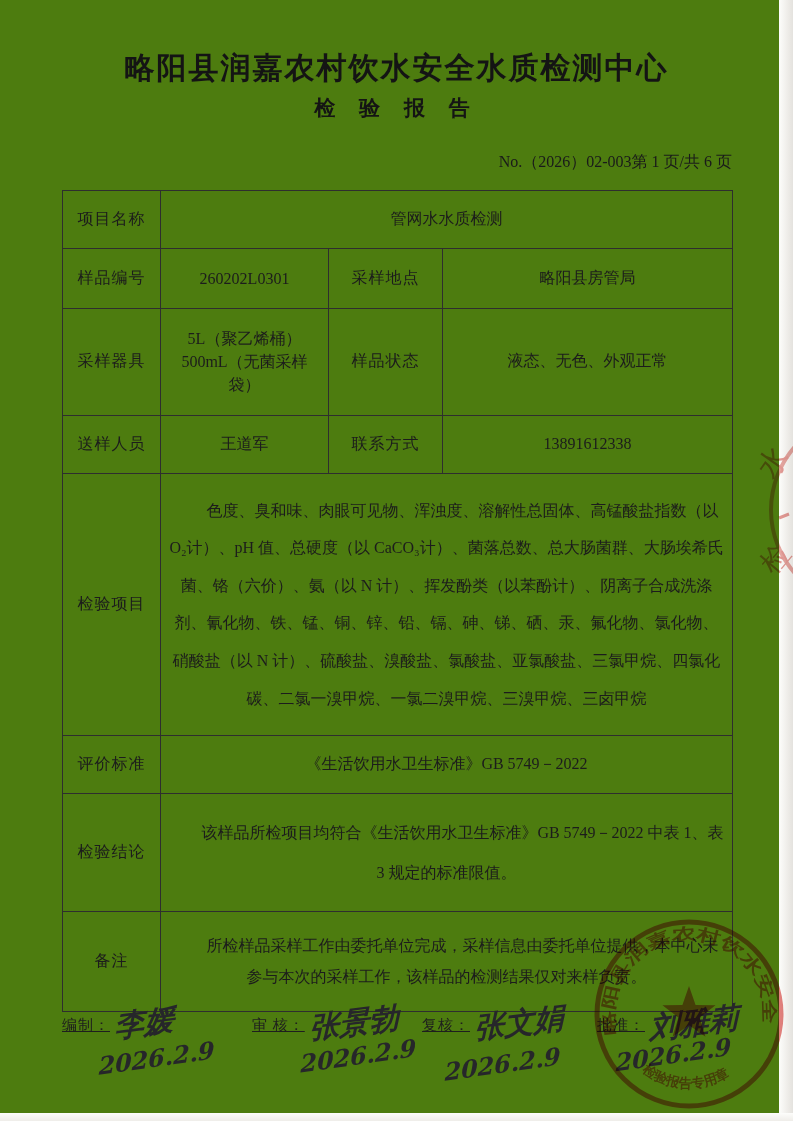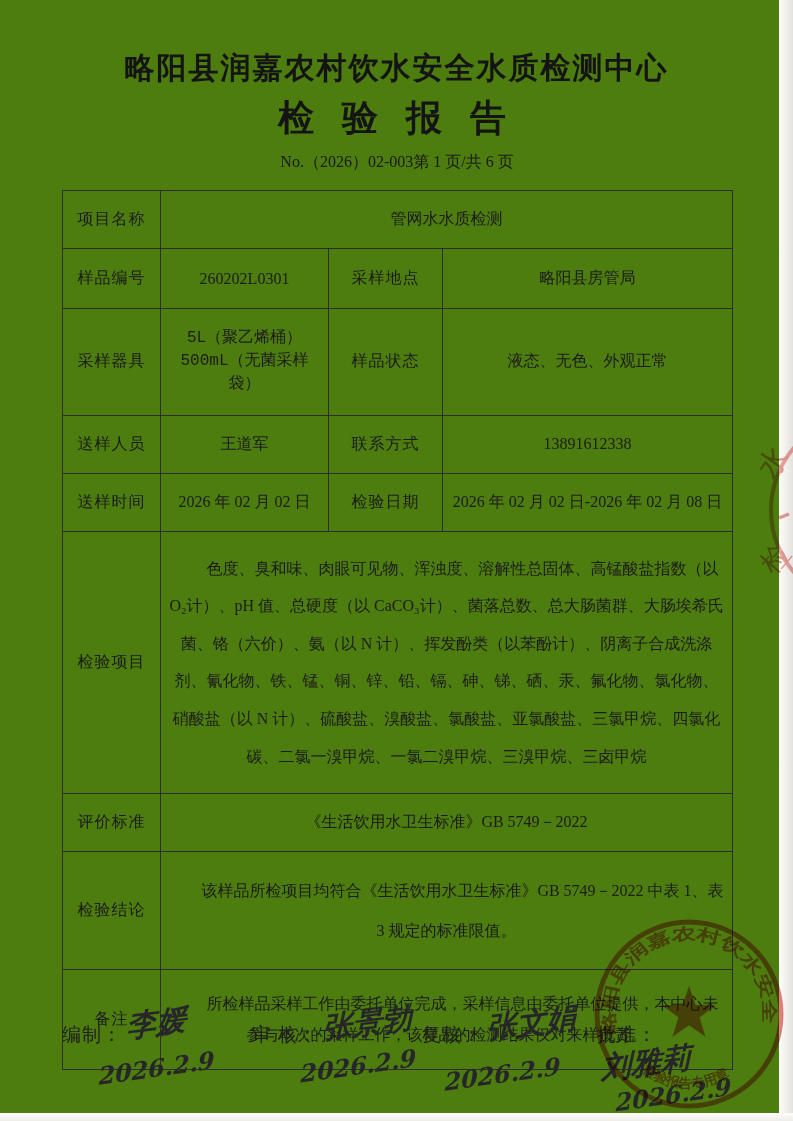--- a/index.html
+++ b/index.html
@@ -25,55 +25,55 @@
     position:absolute;top:48px;left:0;width:100%;
     text-align:center;
     font-family:"Liberation Sans", sans-serif;
     font-weight:bold;font-size:30px;letter-spacing:2px;
     color:#141414;
   }
   .subtitle{
     position:absolute;top:94px;left:0;width:100%;
     text-align:center;
     font-family:"Liberation Sans", sans-serif;
-    font-weight:bold;font-size:36px;letter-spacing:9px;
+    font-weight:bold;font-size:21px;letter-spacing:9px;
     color:#141414;
   }
   .no-line{
     position:absolute;top:152px;left:62px;width:670px;
-    display:flex;justify-content:center;
+    display:flex;justify-content:flex-end;
     font-size:16px;color:#1a1a1a;
   }
   table.report{
     position:absolute;top:190px;left:62px;
     width:670px;border-collapse:collapse;table-layout:fixed;
   }
   table.report td{
     border:1.3px solid #2e2e2e;
     text-align:center;vertical-align:middle;
     font-size:16px;padding:18px 6px;
     color:#1c1c1c;
   }
   td.lbl{letter-spacing:1px;}
   td.small-val{font-size:15px;padding:2px 2px;}
-  .two-line div{line-height:1.45;font-family:Liberation Mono, monospace;}
+  .two-line div{line-height:1.45;}
   td.para{
     text-align:justify;
     padding:10px 18px;
   }
   .para-indent{text-indent:2em;}
   td.items-cell{line-height:2.35;font-size:16.5px;}
   td.concl-cell{line-height:2.5;font-size:16.5px;}
   td.remark-cell{line-height:1.95;font-size:16.5px;padding:6px 14px;}
   .footer-sign{
     position:absolute;top:1008px;left:62px;width:690px;
     display:flex;z-index:2;
   }
   .sig-block{position:relative;}
-  .sig-block .role{font-size:19px;letter-spacing:1px;vertical-align:top;display:inline-block;margin-top:14px;}
+  .sig-block .role{font-size:15px;letter-spacing:1px;vertical-align:top;display:inline-block;margin-top:8px;text-decoration:underline;}
   .sig-name{
     display:inline-block;
     font-family:"DejaVu Serif", serif;
     font-style:italic;font-weight:bold;
     font-size:30px;color:#26262a;
     transform:rotate(-7deg) skewX(-6deg);
     margin-left:4px;line-height:1;
   }
   .sig-date{
     font-family:"DejaVu Serif", serif;
@@ -143,26 +143,20 @@
         </td>
         <td class="lbl">样品状态</td>
         <td>液态、无色、外观正常</td>
       </tr>
       <tr style="height:43px">
         <td class="lbl">送样人员</td>
         <td>王道军</td>
         <td class="lbl">联系方式</td>
         <td>13891612338</td>
       </tr>
-      <tr style="height:44px">
-        <td class="lbl">送样时间</td>
-        <td>2026 年 02 月 02 日</td>
-        <td class="lbl">检验日期</td>
-        <td class="small-val">2026 年 02 月 02 日-2026 年 02 月 08 日</td>
-      </tr>
       <tr style="height:240px">
         <td class="lbl">检验项目</td>
         <td colspan="3" class="para para-indent items-cell">色度、臭和味、肉眼可见物、浑浊度、溶解性总固体、高锰酸盐指数（以O₂计）、pH 值、总硬度（以 CaCO₃计）、菌落总数、总大肠菌群、大肠埃希氏菌、铬（六价）、氨（以 N 计）、挥发酚类（以苯酚计）、阴离子合成洗涤剂、氰化物、铁、锰、铜、锌、铅、镉、砷、锑、硒、汞、氟化物、氯化物、硝酸盐（以 N 计）、硫酸盐、溴酸盐、氯酸盐、亚氯酸盐、三氯甲烷、四氯化碳、二氯一溴甲烷、一氯二溴甲烷、三溴甲烷、三卤甲烷</td>
       </tr>
       <tr style="height:56px">
         <td class="lbl">评价标准</td>
         <td colspan="3">《生活饮用水卫生标准》GB 5749－2022</td>
       </tr>
       <tr style="height:118px">
         <td class="lbl">检验结论</td>

